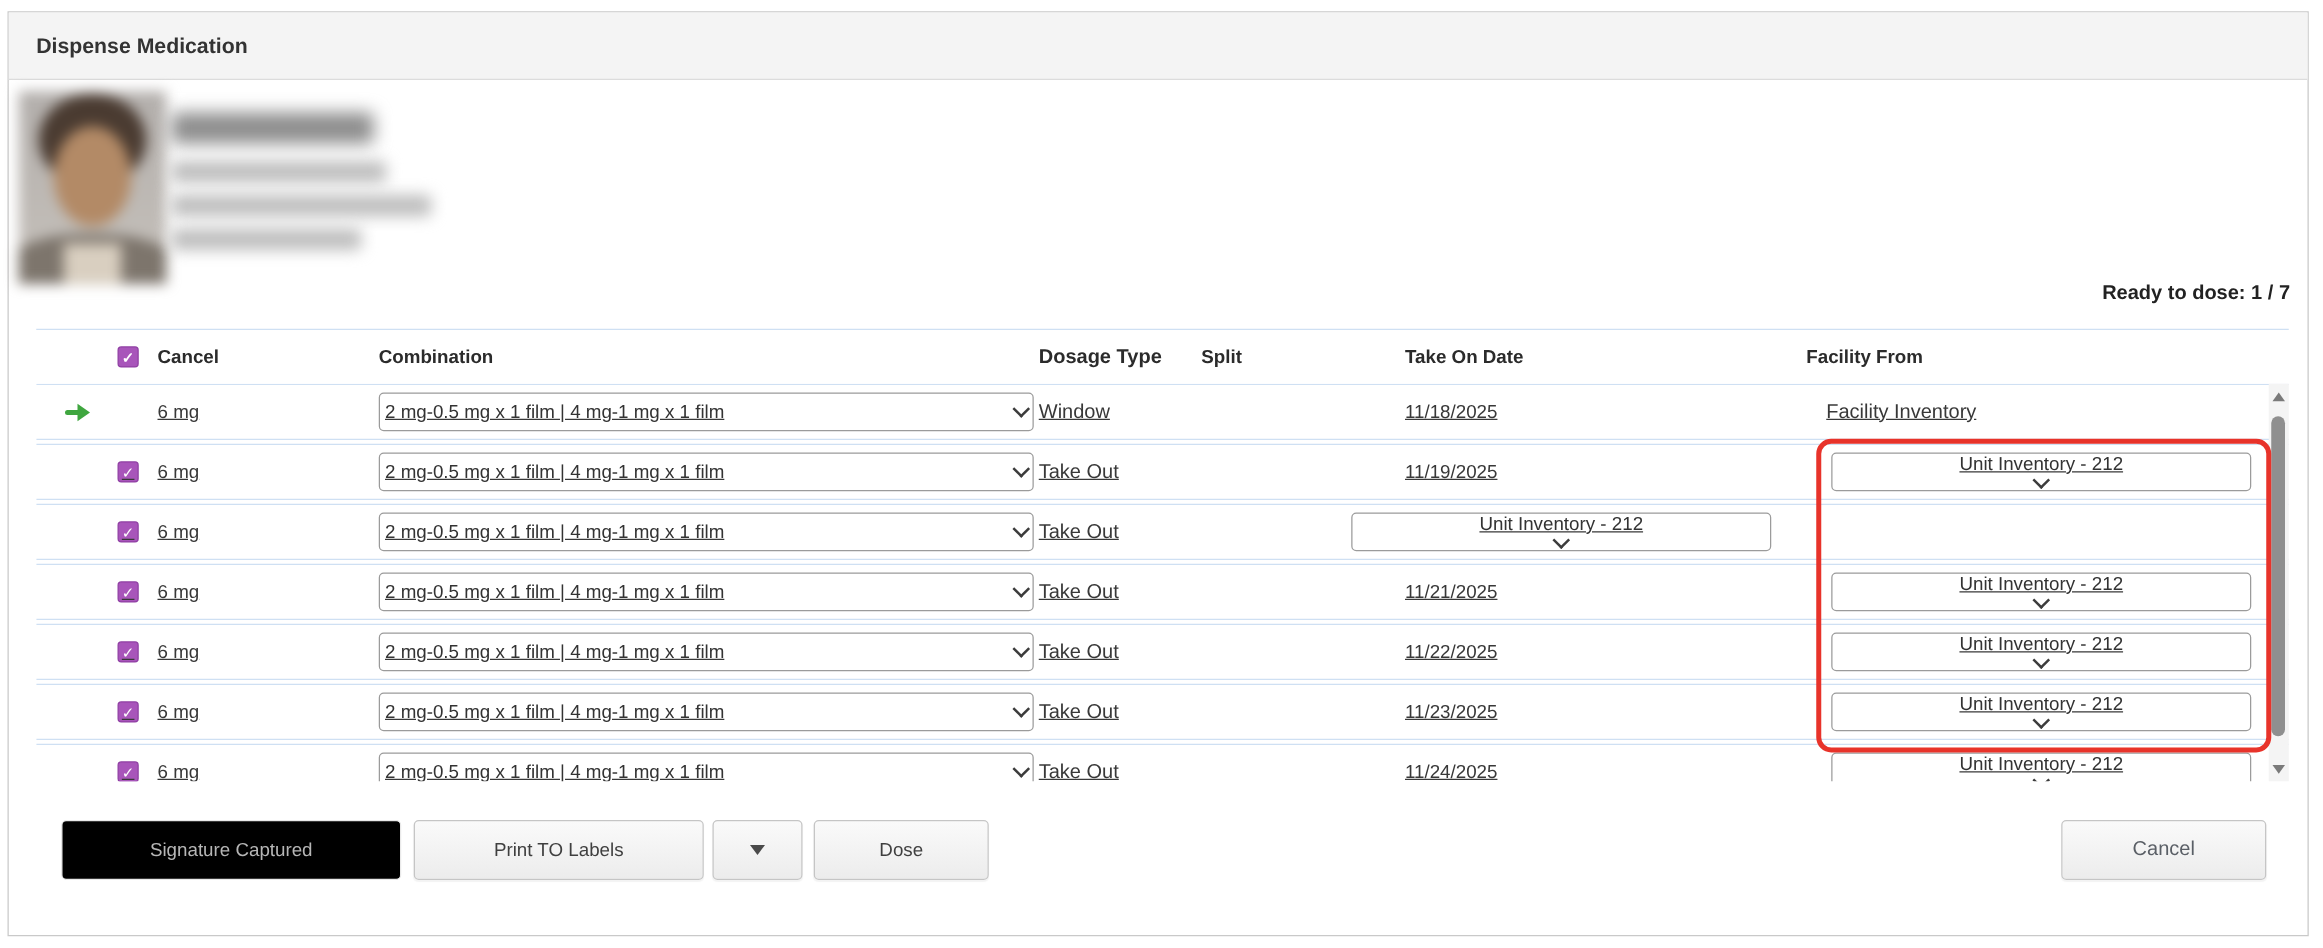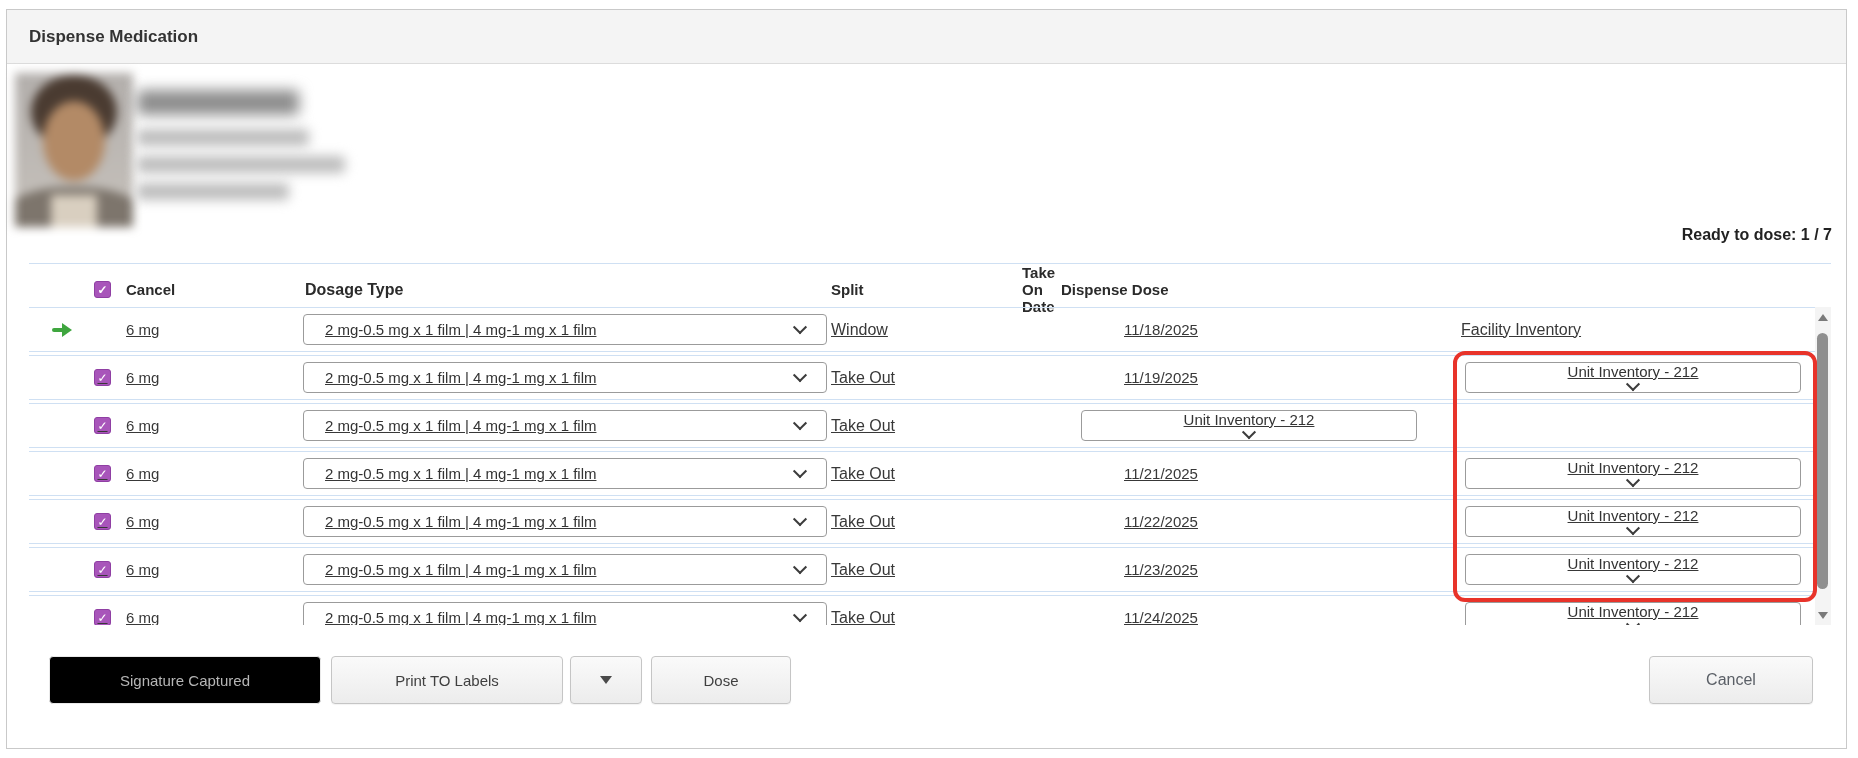--- a/index.html
+++ b/index.html
@@ -47,21 +47,21 @@
   .c-date{padding-left:63px;font-size:15px;}
   .h-date{padding-left:63px;}
 
   .cb{width:17px;height:17px;margin-left:65px;background:#a855ba;border:1px solid #8f3fa3;
       border-radius:3px;color:#fff;font-size:12px;line-height:16px;text-align:center;
       box-sizing:border-box;cursor:pointer;flex:0 0 auto;}
   .arrow-ic{margin-left:23px;display:flex;align-items:center;}
 
   .sel{height:31px;border:1px solid #9b9b9b;border-radius:4px;background:#fff;
        display:flex;align-items:center;justify-content:space-between;
-       padding:0 21px;font-size:15px;color:#333;box-sizing:border-box;cursor:pointer;}
+       padding:0 4px;font-size:15px;color:#333;box-sizing:border-box;cursor:pointer;}
   .sel-combo{width:524px;}
   .sel-disp{width:336px;margin-left:20px;flex-direction:column;}
   .chev{width:8px;height:8px;border-right:2px solid #3c3c3c;border-bottom:2px solid #3c3c3c;
         transform:rotate(45deg) translate(-2px,-2px);flex:0 0 auto;}
   .disp-text{padding-left:16px;font-size:16px;}
 
   
   .annotation{position:absolute;left:1424px;top:88px;width:356px;height:243px;
               border:4px solid #e8332a;border-radius:12px;pointer-events:none;z-index:6;}
 
@@ -113,24 +113,25 @@
 
   <div class="ready">Ready to dose: 1 / 7</div>
 
   <div class="table">
 
     <div class="thead grid">
       <div class="cell">
         <span class="cb"><span>✓</span></span>
       </div>
       <div class="cell c-amt">Cancel</div>
+      <div class="cell">Combination</div>
       <div class="cell c-dos">Dosage Type</div>
       <div class="cell c-split">Split</div>
       <div class="cell h-date">Take On Date</div>
-      <div class="cell">Dispense Dose</div>
+      <div class="cell">Facility From</div>
     </div>
 
     <div class="tbody">
 
       <div class="row grid">
         <div class="cell">
           <span class="arrow-ic">
             <svg width="24" height="18" viewBox="0 0 24 18">
                 <path d="M2 9 H12" stroke="#3fa63f" stroke-width="4" stroke-linecap="round"></path>
                 <path d="M10 2 L20 9 L10 16 Z" fill="#3fa63f"></path>

